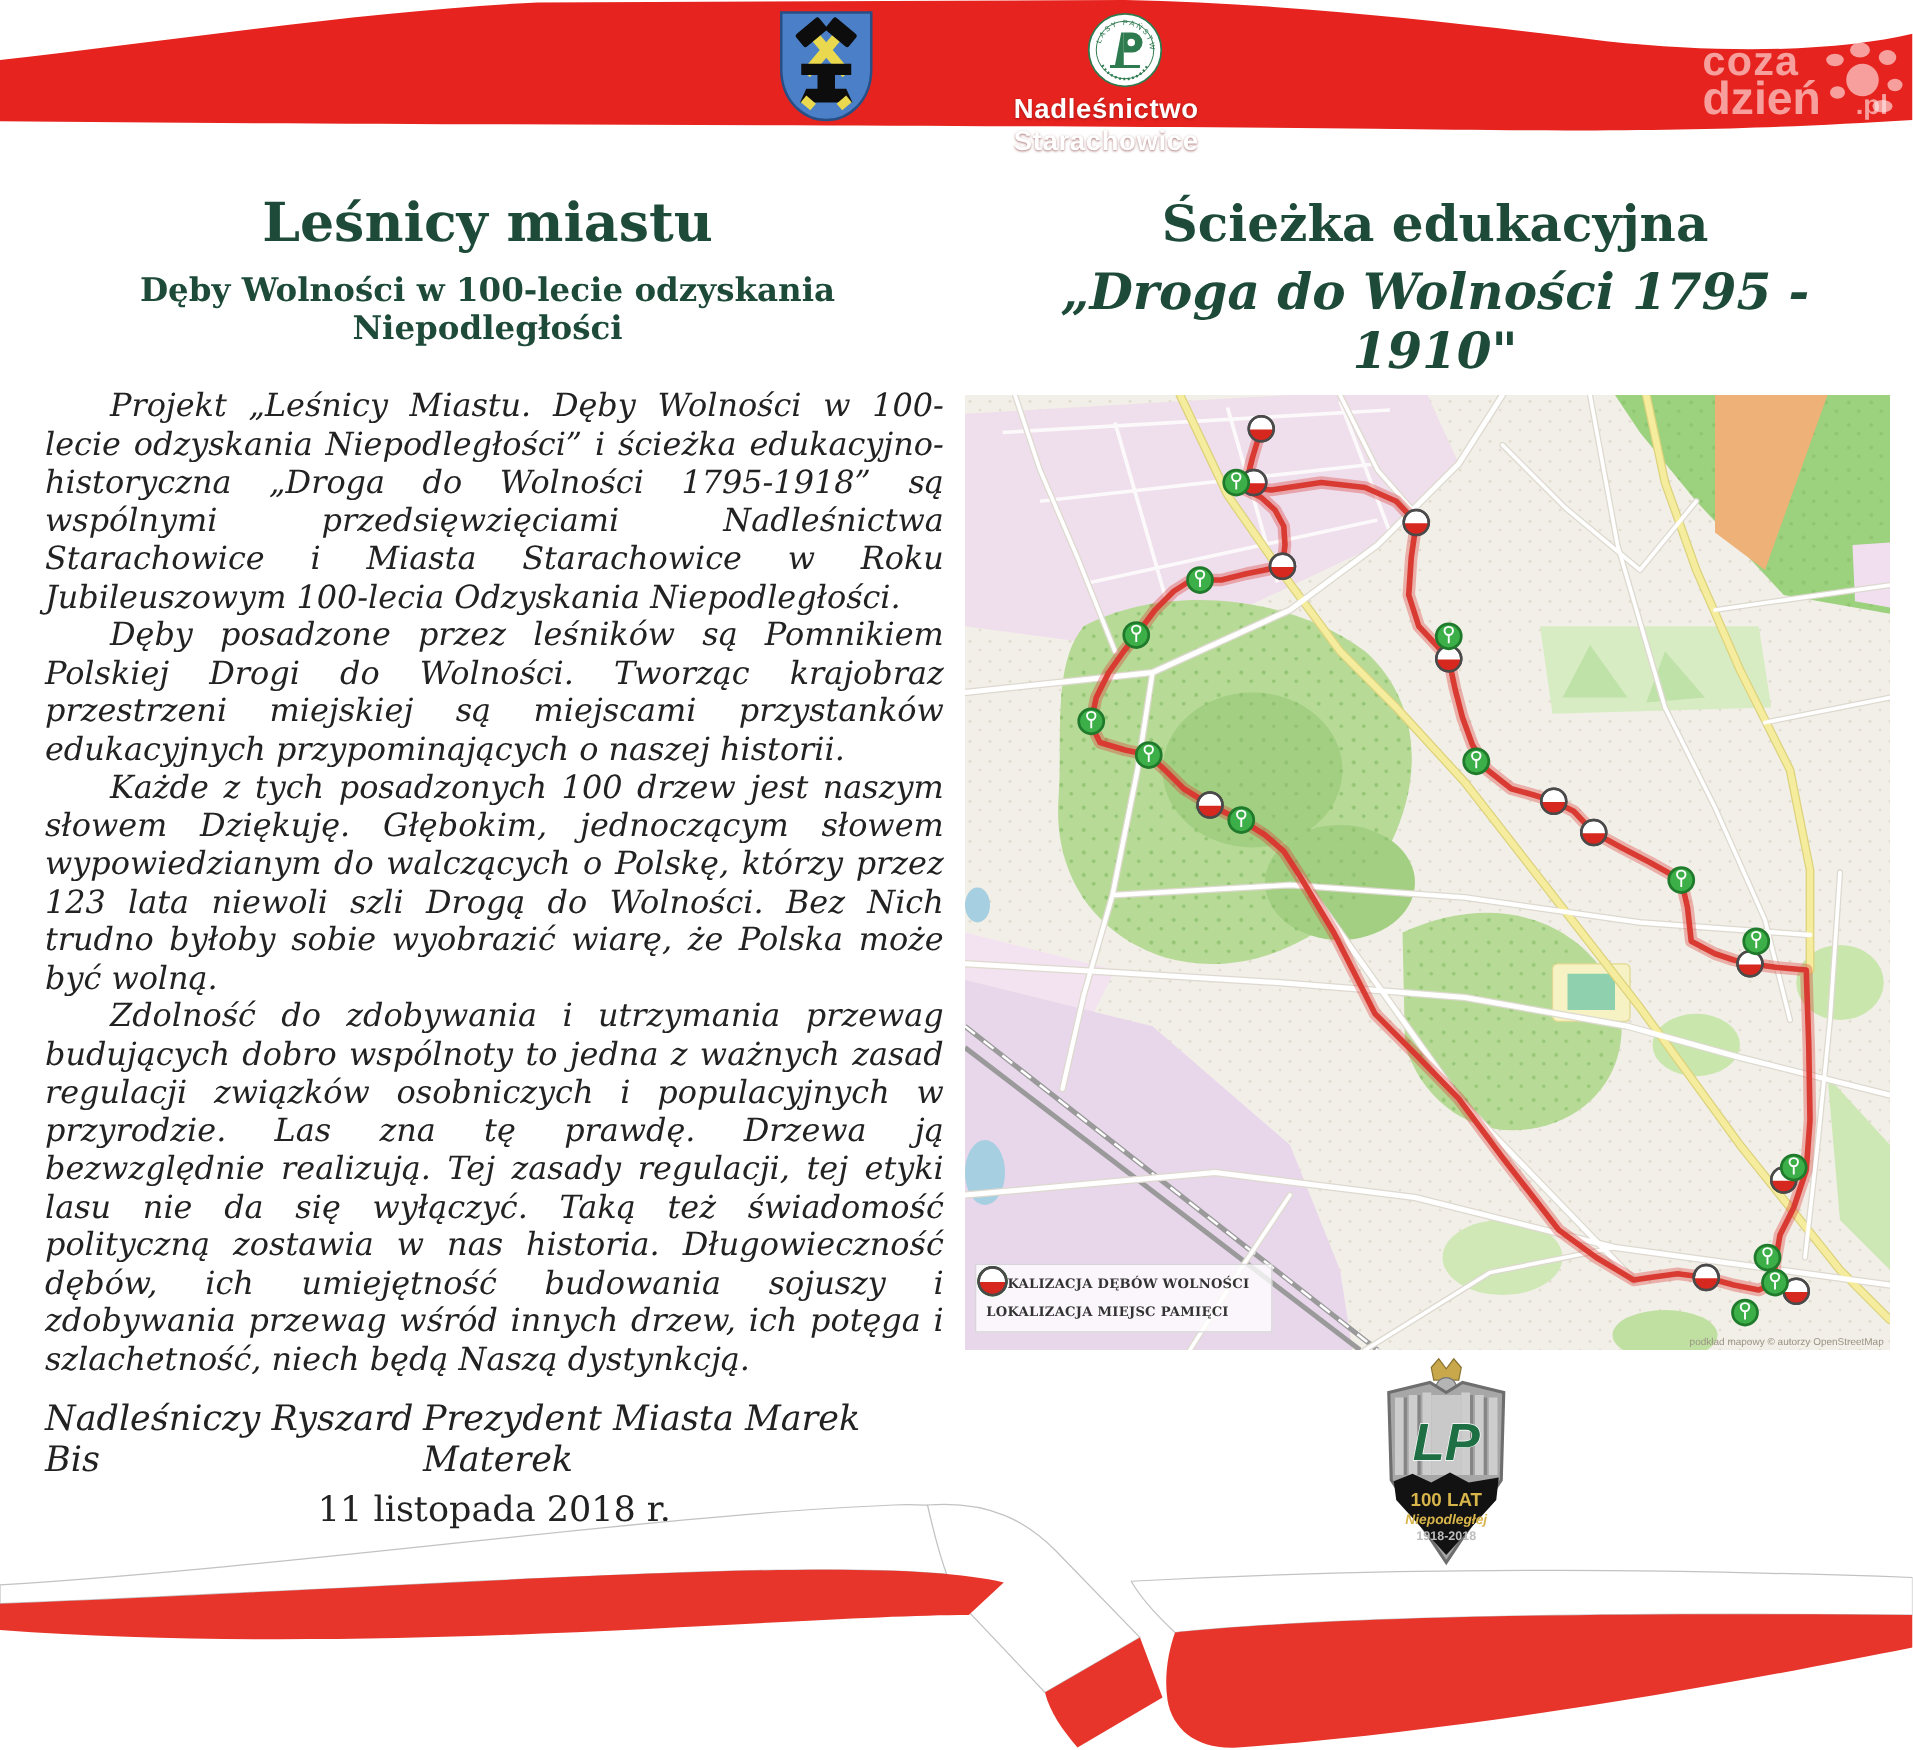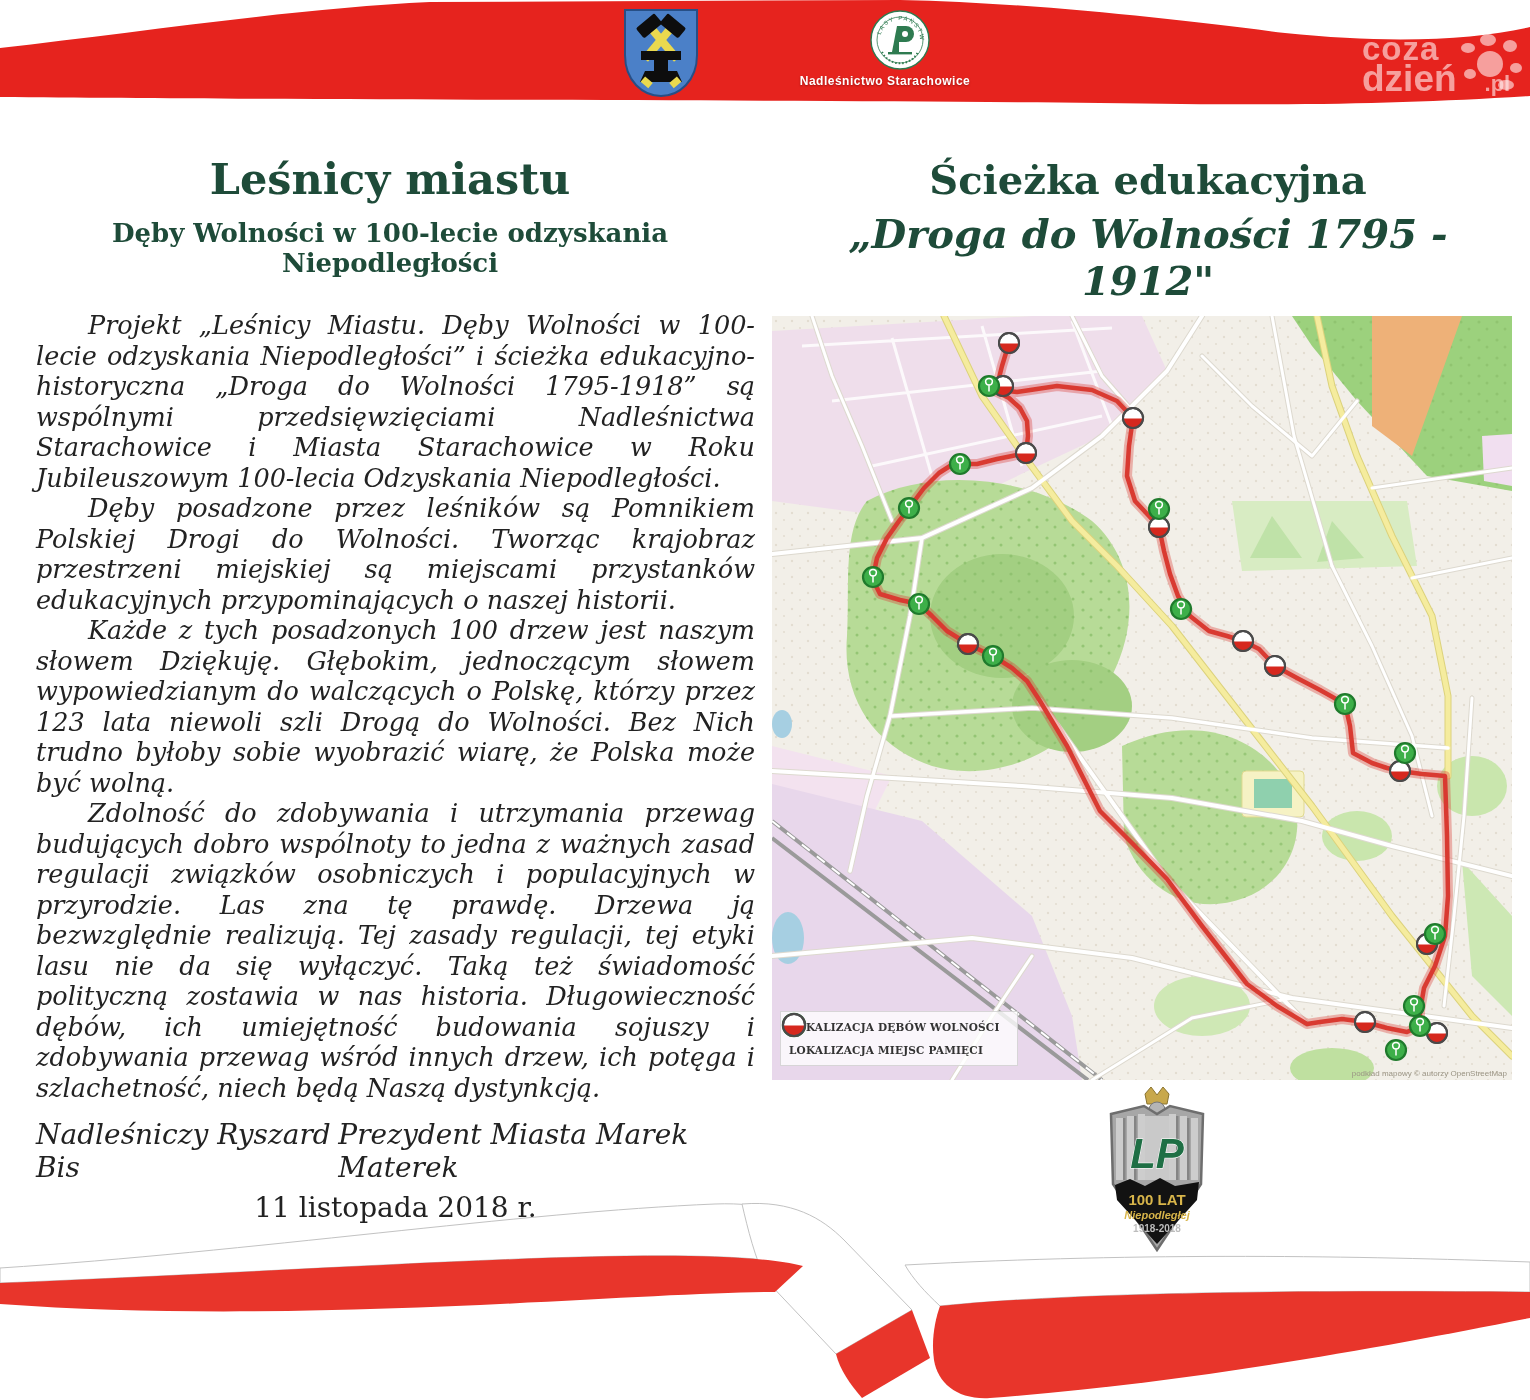--- a/index.html
+++ b/index.html
@@ -5,21 +5,21 @@
   html,body{margin:0;padding:0;}
   body{width:1530px;height:1400px;position:relative;background:#fff;overflow:hidden;
        font-family:"DejaVu Serif",serif;}
   .abs{position:absolute;}
 
   
   #banner{left:0;top:0;width:1530px;height:112px;}
   #crest{left:622px;top:7px;width:78px;height:92px;}
   #lp-logo{left:856px;top:8px;width:88px;height:64px;}
   #nadl-label{left:740px;top:74px;width:290px;text-align:center;color:#fff;
-      font-family:"Liberation Sans",sans-serif;font-weight:bold;font-size:12px;
+      font-family:"Liberation Sans",sans-serif;font-weight:bold;font-size:22px;
       text-shadow:0 1px 2px rgba(100,0,0,.55);letter-spacing:.5px;}
   #watermark{left:1362px;top:34px;width:168px;color:rgba(255,236,236,.62);
       font-family:"Liberation Sans",sans-serif;font-weight:800;line-height:.88;}
   #watermark .l1{font-size:33px;letter-spacing:1px;}
   #watermark .l2{font-size:37px;letter-spacing:0px;}
   #watermark .pl{font-size:22px;margin-left:28px;}
   #wm-splat{position:absolute;left:92px;top:-4px;}
 
   
   .title{color:#1e4b39;font-weight:bold;text-align:center;}
@@ -103,21 +103,21 @@
     <ellipse cx="62" cy="38" rx="6" ry="5"></ellipse>
     <ellipse cx="52" cy="55" rx="8" ry="5"></ellipse>
     <ellipse cx="16" cy="44" rx="6" ry="5"></ellipse>
   </svg>
 </div>
 
 <div id="left-title" class="abs title">Leśnicy miastu</div>
 <div id="left-subtitle" class="abs title">Dęby Wolności w 100-lecie odzyskania Niepodległości</div>
 
 <div id="right-title" class="abs title">Ścieżka edukacyjna</div>
-<div id="right-subtitle" class="abs title">„Droga do Wolności 1795 - 1912"</div>
+<div id="right-subtitle" class="abs title">„Droga do Wolności 1795 - 1910"</div>
 
 <div id="body-text" class="abs">
   <p>Projekt „Leśnicy Miastu. Dęby Wolności w 100-lecie odzyskania Niepodległości” i ścieżka edukacyjno-historyczna „Droga do Wolności 1795-1918” są wspólnymi przedsięwzięciami Nadleśnictwa Starachowice i Miasta Starachowice w Roku Jubileuszowym 100-lecia Odzyskania Niepodległości.</p>
   <p>Dęby posadzone przez leśników są Pomnikiem Polskiej Drogi do Wolności. Tworząc krajobraz przestrzeni miejskiej są miejscami przystanków edukacyjnych przypominających o naszej historii.</p>
   <p>Każde z tych posadzonych 100 drzew jest naszym słowem Dziękuję. Głębokim, jednoczącym słowem wypowiedzianym do walczących o Polskę, którzy przez 123 lata niewoli szli Drogą do Wolności. Bez Nich trudno byłoby sobie wyobrazić wiarę, że Polska może być wolną.</p>
   <p>Zdolność do zdobywania i utrzymania przewag budujących dobro wspólnoty to jedna z ważnych zasad regulacji związków osobniczych i populacyjnych w przyrodzie. Las zna tę prawdę. Drzewa ją bezwzględnie realizują. Tej zasady regulacji, tej etyki lasu nie da się wyłączyć. Taką też świadomość polityczną zostawia w nas historia. Długowieczność dębów, ich umiejętność budowania sojuszy i zdobywania przewag wśród innych drzew, ich potęga i szlachetność, niech będą Naszą dystynkcją.</p>
 </div>
 
 <div id="signatures" class="abs">
   <span>Nadleśniczy Ryszard Bis</span>

